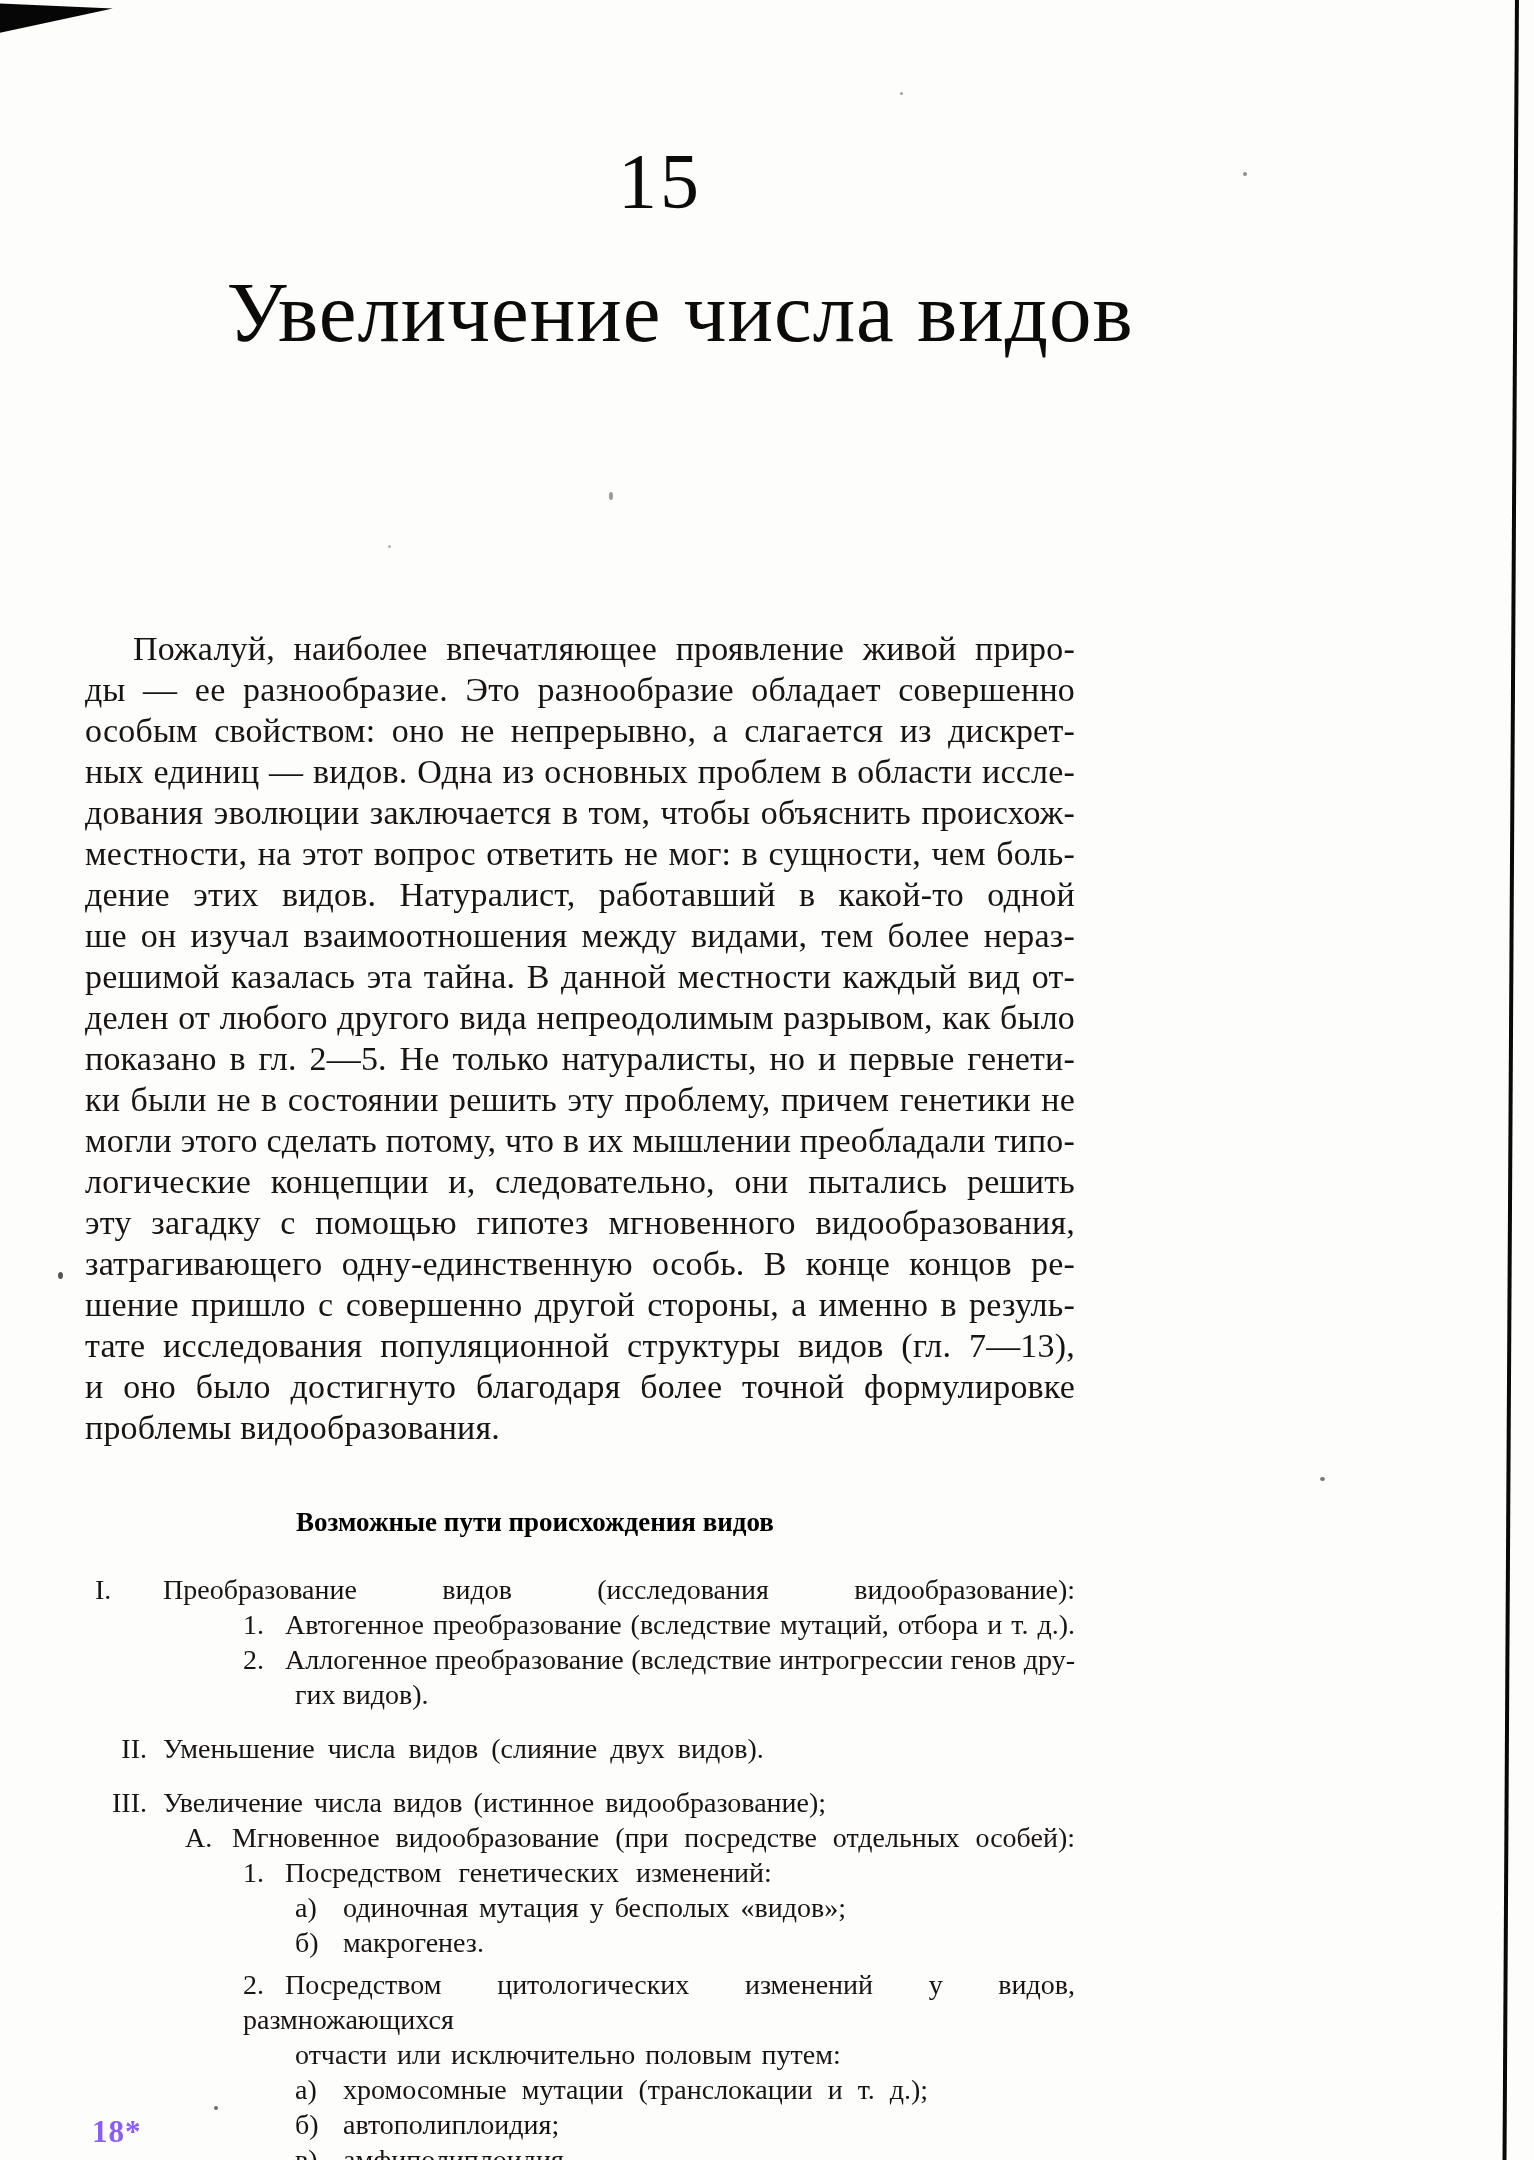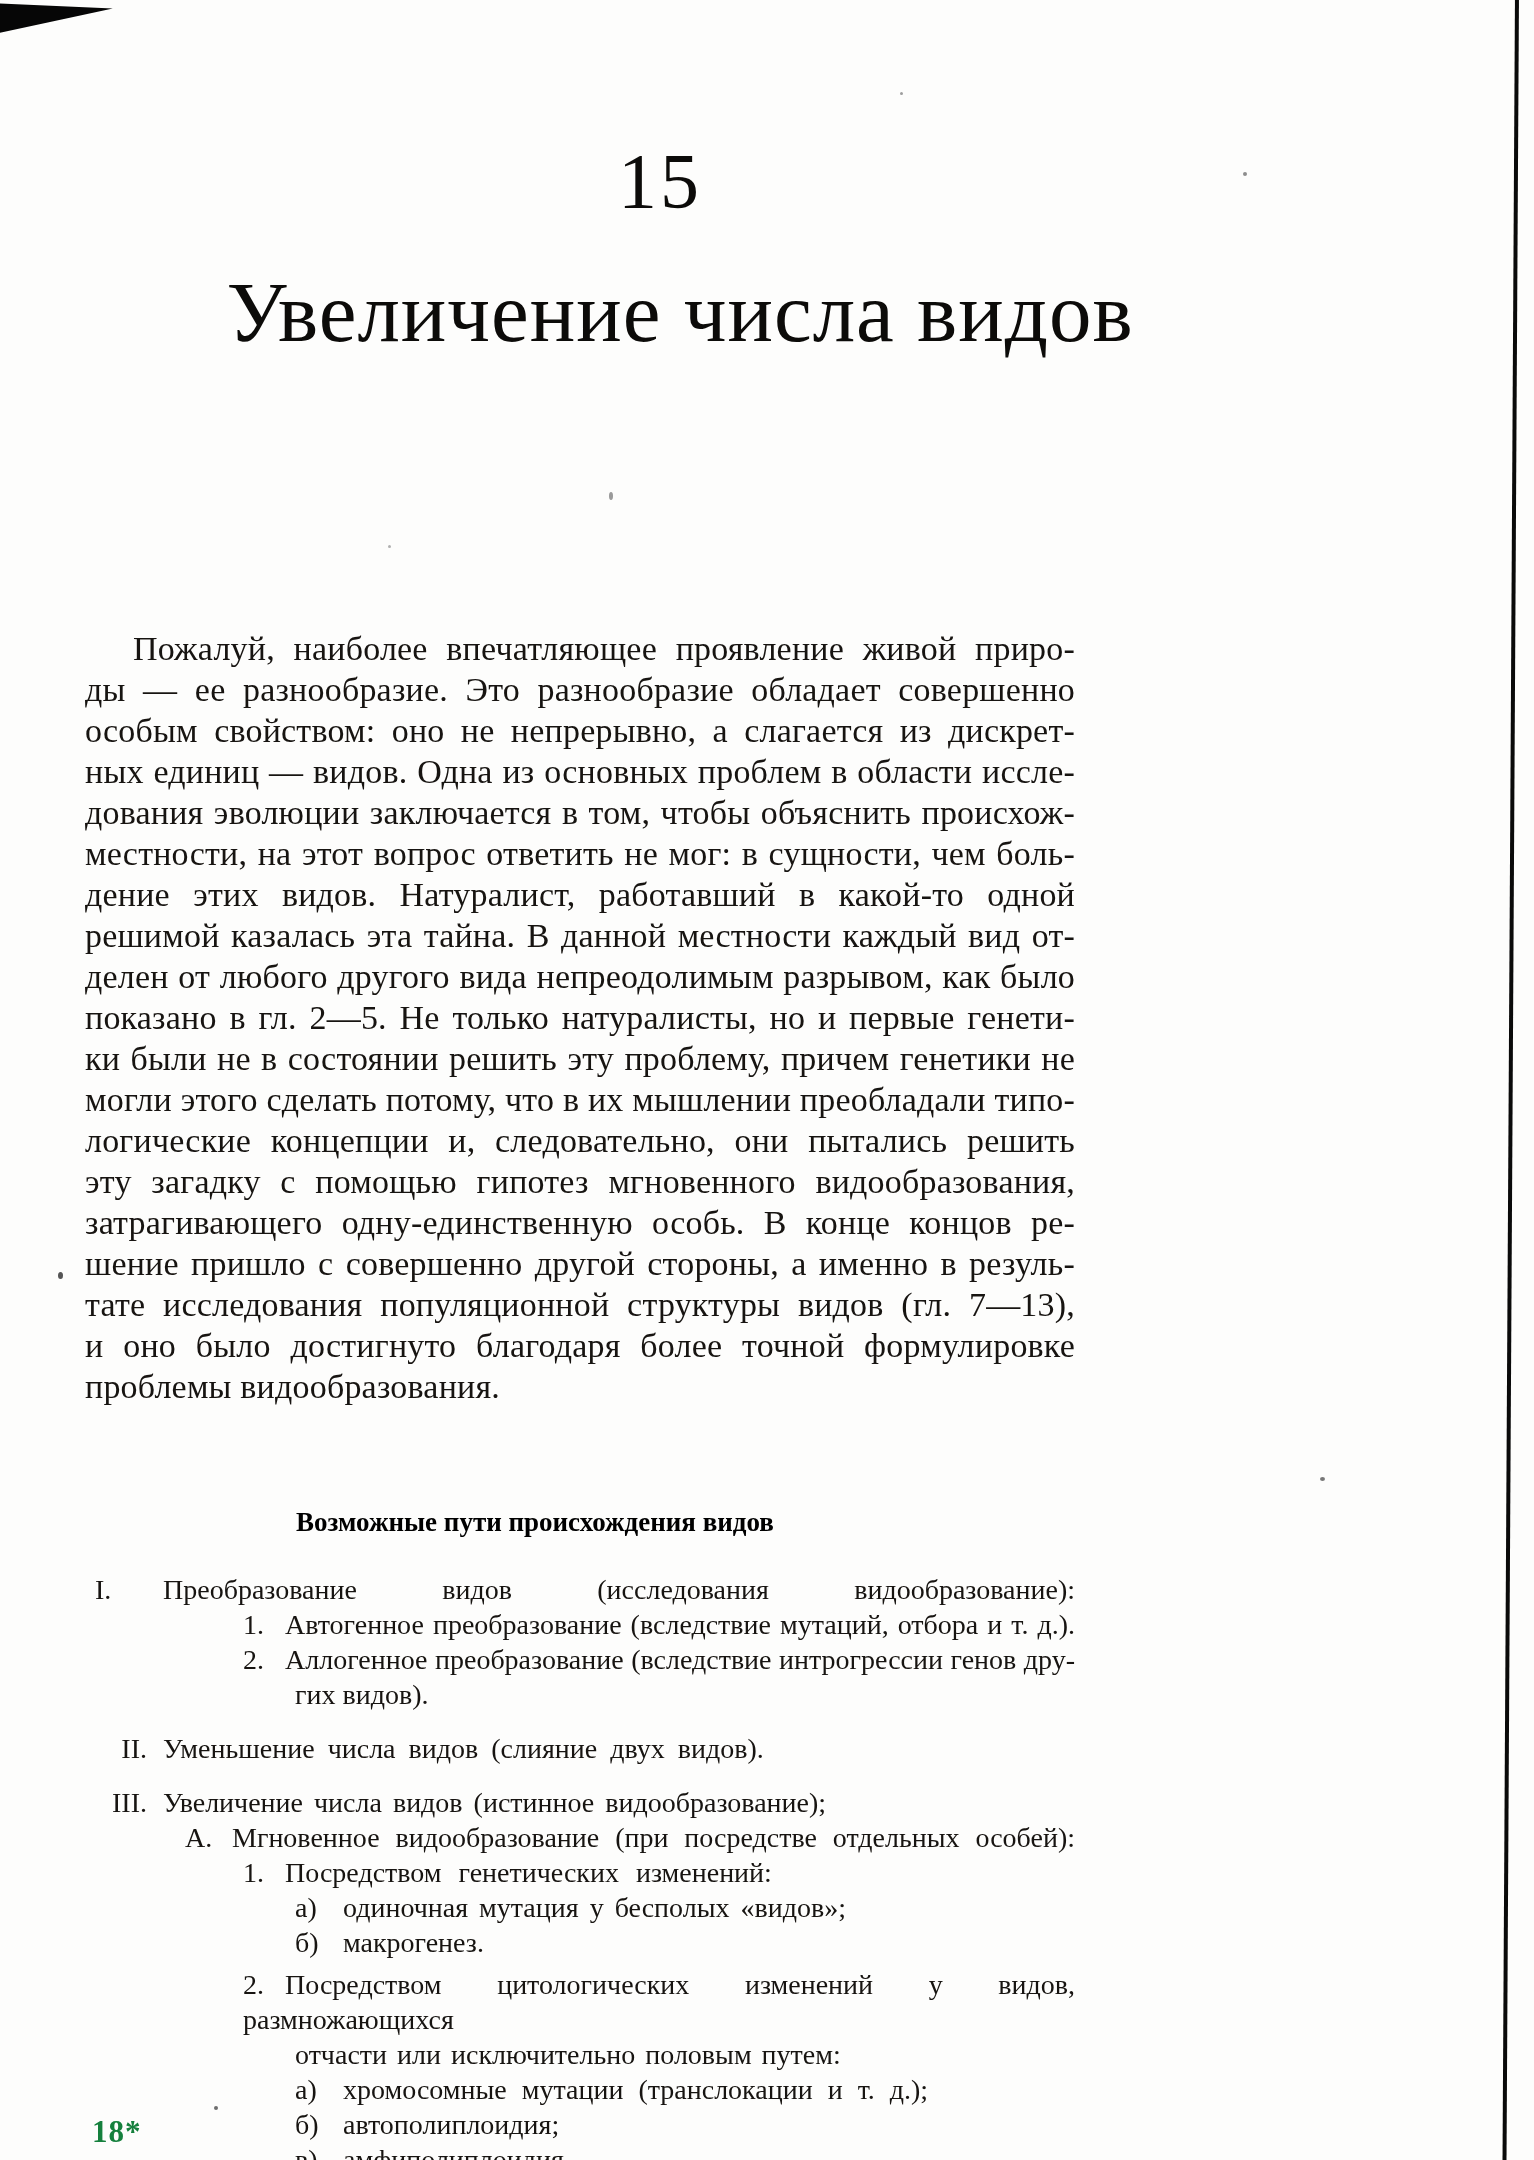--- a/index.html
+++ b/index.html
@@ -87,21 +87,21 @@
   .lvl-num { padding-left: 158px; }
   .lvl-num .o-label { min-width: 28px; text-align: left; margin-right: 14px; }
   .lvl-letter { padding-left: 210px; }
   .lvl-letter .o-label { min-width: 36px; text-align: left; margin-right: 12px; }
   .lvl-cont { padding-left: 210px; }
 
   .footer-mark {
     position: absolute; left: 92px; top: 2114px;
     font-size: 31px; font-weight: 700;
     letter-spacing: 1px;
-    color: #15803d;
+    color: #8b5cf6;
   }
 </style>
 </head>
 <body>
 
 <div class="page">
   <div class="corner-wedge"></div>
   <div class="edge-line"></div>
 
   <div class="speck s1"></div>
@@ -116,20 +116,21 @@
   <h1 class="title">Увеличение числа видов</h1>
 
   <div class="paragraph">
       <div class="p-line first">Пожалуй, наиболее впечатляющее проявление живой приро-</div>
       <div class="p-line">ды — ее разнообразие. Это разнообразие обладает совершенно</div>
       <div class="p-line">особым свойством: оно не непрерывно, а слагается из дискрет-</div>
       <div class="p-line">ных единиц — видов. Одна из основных проблем в области иссле-</div>
       <div class="p-line">дования эволюции заключается в том, чтобы объяснить происхож-</div>
       <div class="p-line">местности, на этот вопрос ответить не мог: в сущности, чем боль-</div>
       <div class="p-line">дение этих видов. Натуралист, работавший в какой-то одной</div>
+      <div class="p-line">ше он изучал взаимоотношения между видами, тем более нераз-</div>
       <div class="p-line">решимой казалась эта тайна. В данной местности каждый вид от-</div>
       <div class="p-line">делен от любого другого вида непреодолимым разрывом, как было</div>
       <div class="p-line">показано в гл. 2—5. Не только натуралисты, но и первые генети-</div>
       <div class="p-line">ки были не в состоянии решить эту проблему, причем генетики не</div>
       <div class="p-line">могли этого сделать потому, что в их мышлении преобладали типо-</div>
       <div class="p-line">логические концепции и, следовательно, они пытались решить</div>
       <div class="p-line">эту загадку с помощью гипотез мгновенного видообразования,</div>
       <div class="p-line">затрагивающего одну-единственную особь. В конце концов ре-</div>
       <div class="p-line">шение пришло с совершенно другой стороны, а именно в резуль-</div>
       <div class="p-line">тате исследования популяционной структуры видов (гл. 7—13),</div>

